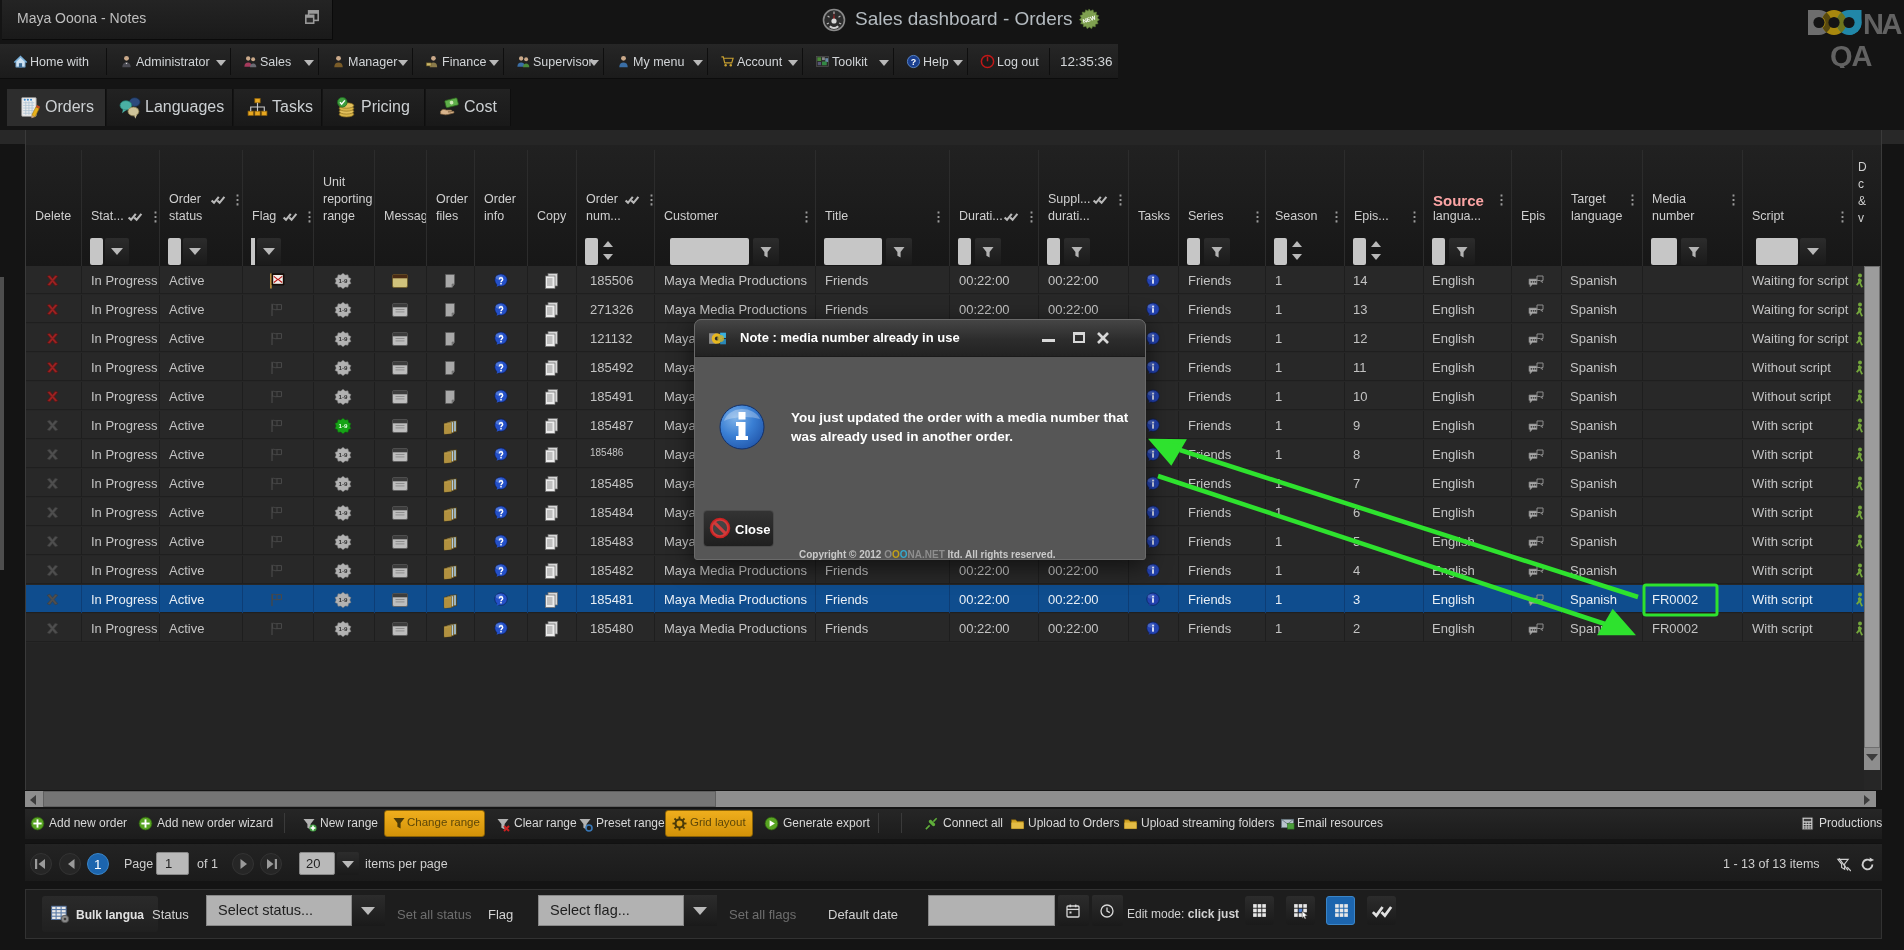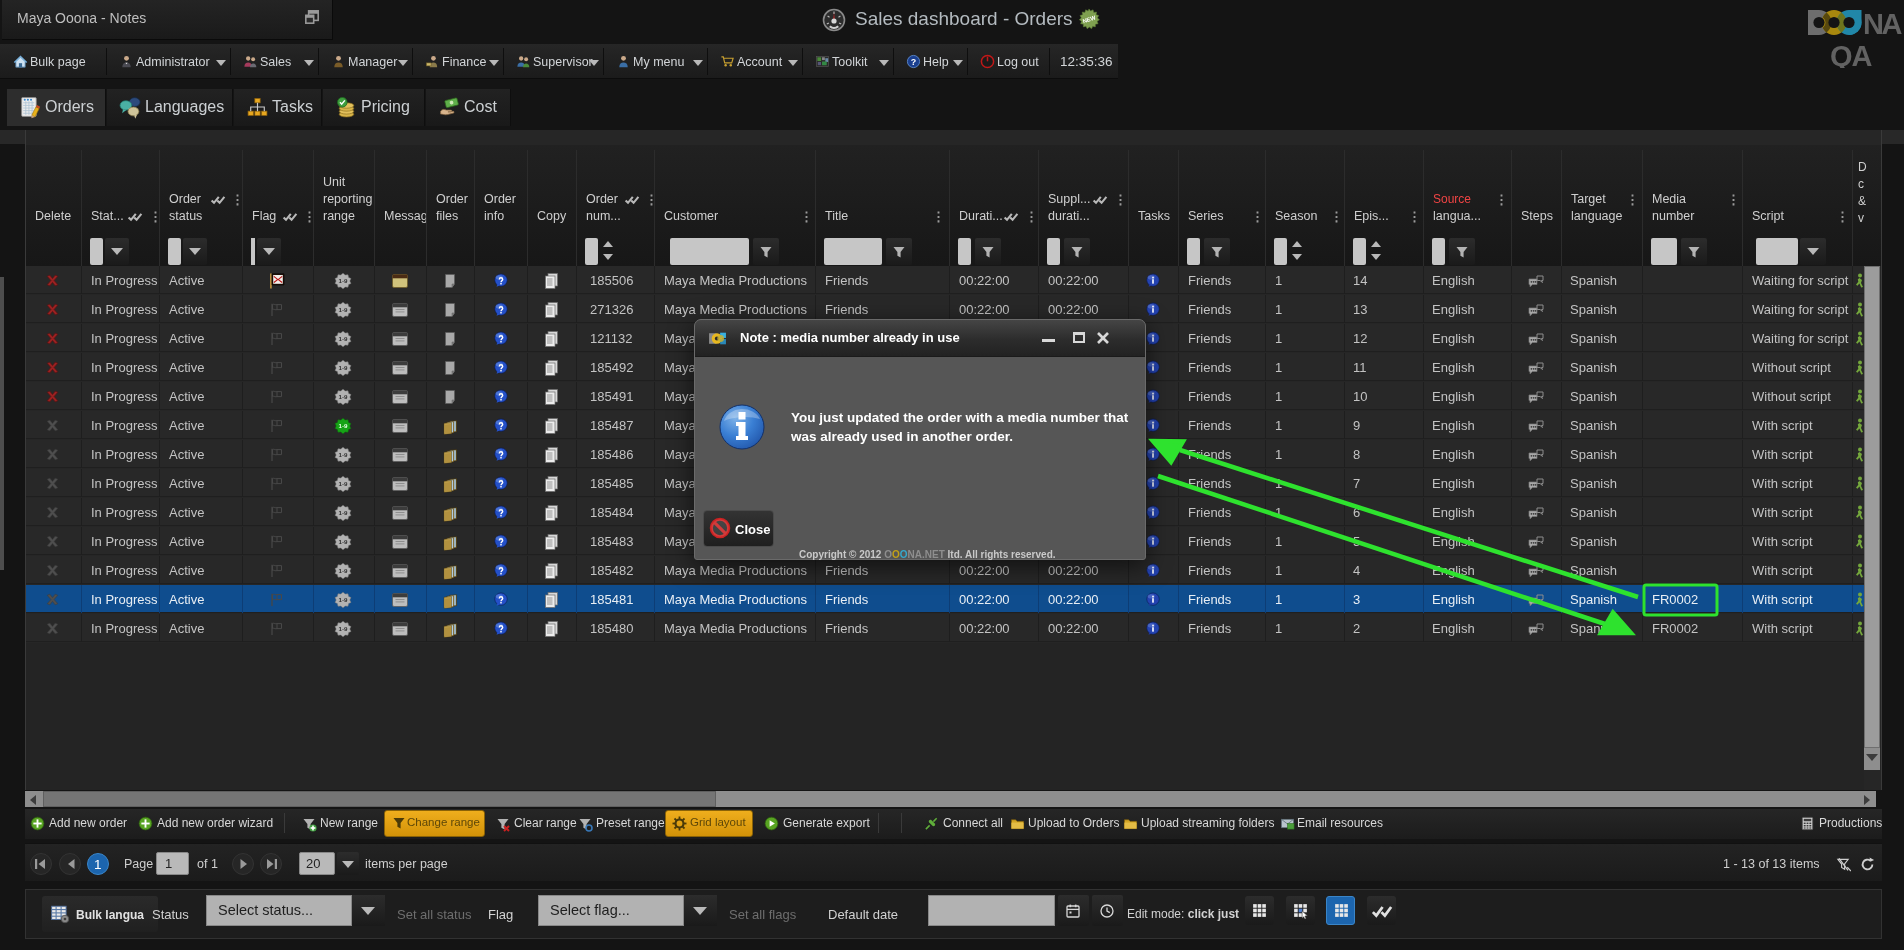--- a/index.html
+++ b/index.html
@@ -376,21 +376,21 @@
 <circle cx="34" cy="16.5" r="5.6" fill="#141414"></circle>
 <circle cx="49" cy="16.5" r="5.6" fill="#141414"></circle>
 <text x="63" y="28" font-size="29" font-weight="bold" fill="#626262" font-family="Liberation Sans" letter-spacing="-2.5">NA</text>
 <text x="30" y="60" font-size="29" font-weight="bold" fill="#626262" font-family="Liberation Sans" letter-spacing="-1">QA</text>
 </svg>
 
 <div class="abs" style="left:0;top:44px;width:1118px;height:35px;background:linear-gradient(#262626,#1b1b1b);border-bottom:1px solid #0c0c0c;"></div>
 <svg class="abs" style="left:13px;top:54px" width="15" height="15">
     <use href="#housei"></use>
   </svg>
-<div class="abs txt" style="left:30px;top:55px;font-size:12.5px;color:#d2d5d8;">Bulk page</div>
+<div class="abs txt" style="left:30px;top:55px;font-size:12.5px;color:#d2d5d8;">Home with</div>
 <div class="abs" style="left:106px;top:48px;width:1px;height:27px;background:#2e2e2e;border-left:1px solid #0e0e0e;"></div>
 <svg class="abs" style="left:119px;top:54px" width="15" height="15">
     <use href="#person1"></use>
   </svg>
 <div class="abs txt" style="left:136px;top:55px;font-size:12.5px;color:#d2d5d8;">Administrator</div>
 <div class="abs" style="left:216px;top:60px;width:0;height:0;border-left:5px solid transparent;border-right:5px solid transparent;border-top:6px solid #b9b9b9;"></div>
 <div class="abs" style="left:230px;top:48px;width:1px;height:27px;background:#2e2e2e;border-left:1px solid #0e0e0e;"></div>
 <svg class="abs" style="left:243px;top:54px" width="15" height="15">
     <use href="#person2"></use>
   </svg>
@@ -539,25 +539,25 @@
 <div class="abs" style="left:1265px;top:150px;width:1px;height:116px;background:#2c2c2c;"></div>
 <div class="abs" style="left:1188px;top:209px;width:77px;height:17px;overflow:hidden;font-size:12.5px;color:#cfcfcf;white-space:nowrap;">Series</div>
 <div class="abs txt" style="left:1251px;top:209px;font-size:13px;color:#9a9a9a;font-weight:bold;letter-spacing:0;">⋮</div>
 <div class="abs" style="left:1344px;top:150px;width:1px;height:116px;background:#2c2c2c;"></div>
 <div class="abs" style="left:1275px;top:209px;width:69px;height:17px;overflow:hidden;font-size:12.5px;color:#cfcfcf;white-space:nowrap;">Season</div>
 <div class="abs txt" style="left:1330px;top:209px;font-size:13px;color:#9a9a9a;font-weight:bold;letter-spacing:0;">⋮</div>
 <div class="abs" style="left:1423px;top:150px;width:1px;height:116px;background:#2c2c2c;"></div>
 <div class="abs" style="left:1354px;top:209px;width:69px;height:17px;overflow:hidden;font-size:12.5px;color:#cfcfcf;white-space:nowrap;">Epis...</div>
 <div class="abs txt" style="left:1408px;top:209px;font-size:13px;color:#9a9a9a;font-weight:bold;letter-spacing:0;">⋮</div>
 <div class="abs" style="left:1511px;top:150px;width:1px;height:116px;background:#2c2c2c;"></div>
-<div class="abs" style="left:1433px;top:192px;width:78px;height:17px;overflow:hidden;font-size:12px;color:#ef4444;white-space:nowrap;">Source</div>
+<div class="abs" style="left:1433px;top:192px;width:78px;height:17px;overflow:hidden;font-size:15px;color:#fca5a5;white-space:nowrap;font-weight:bold;">Source</div>
 <div class="abs" style="left:1433px;top:209px;width:78px;height:17px;overflow:hidden;font-size:12.5px;color:#cfcfcf;white-space:nowrap;">langua...</div>
 <div class="abs txt" style="left:1495px;top:192px;font-size:13px;color:#9a9a9a;font-weight:bold;letter-spacing:0;">⋮</div>
 <div class="abs" style="left:1561px;top:150px;width:1px;height:116px;background:#2c2c2c;"></div>
-<div class="abs" style="left:1521px;top:209px;width:40px;height:17px;overflow:hidden;font-size:12.5px;color:#cfcfcf;white-space:nowrap;">Steps</div>
+<div class="abs" style="left:1521px;top:209px;width:40px;height:17px;overflow:hidden;font-size:12.5px;color:#cfcfcf;white-space:nowrap;">Epis</div>
 <div class="abs" style="left:1642px;top:150px;width:1px;height:116px;background:#2c2c2c;"></div>
 <div class="abs" style="left:1571px;top:192px;width:71px;height:17px;overflow:hidden;font-size:12.5px;color:#cfcfcf;white-space:nowrap;">Target</div>
 <div class="abs" style="left:1571px;top:209px;width:71px;height:17px;overflow:hidden;font-size:12.5px;color:#cfcfcf;white-space:nowrap;">language</div>
 <div class="abs txt" style="left:1626px;top:192px;font-size:13px;color:#9a9a9a;font-weight:bold;letter-spacing:0;">⋮</div>
 <div class="abs" style="left:1742px;top:150px;width:1px;height:116px;background:#2c2c2c;"></div>
 <div class="abs" style="left:1652px;top:192px;width:90px;height:17px;overflow:hidden;font-size:12.5px;color:#cfcfcf;white-space:nowrap;">Media</div>
 <div class="abs" style="left:1652px;top:209px;width:90px;height:17px;overflow:hidden;font-size:12.5px;color:#cfcfcf;white-space:nowrap;">number</div>
 <div class="abs txt" style="left:1727px;top:192px;font-size:13px;color:#9a9a9a;font-weight:bold;letter-spacing:0;">⋮</div>
 <div class="abs" style="left:1852px;top:150px;width:1px;height:116px;background:#2c2c2c;"></div>
 <div class="abs" style="left:1752px;top:209px;width:100px;height:17px;overflow:hidden;font-size:12.5px;color:#cfcfcf;white-space:nowrap;">Script</div>
@@ -1064,21 +1064,21 @@
   </svg>
 <svg class="abs" style="left:441px;top:446px" width="18" height="18">
     <use href="#folders"></use>
   </svg>
 <svg class="abs" style="left:493px;top:447px" width="16" height="16">
     <use href="#qball"></use>
   </svg>
 <svg class="abs" style="left:542px;top:446px" width="18" height="18">
     <use href="#copyic"></use>
   </svg>
-<div class="abs txt" style="left:590px;top:447px;font-size:13px;color:#c3c3c3;">185486</div>
+<div class="abs txt" style="left:590px;top:447px;font-size:10px;color:#c3c3c3;">185486</div>
 <div class="abs txt" style="left:664px;top:447px;font-size:13px;color:#c3c3c3;">Maya Media Productions</div>
 <div class="abs txt" style="left:825px;top:447px;font-size:13px;color:#c3c3c3;">Friends</div>
 <div class="abs txt" style="left:959px;top:447px;font-size:13px;color:#c3c3c3;">00:22:00</div>
 <div class="abs txt" style="left:1048px;top:447px;font-size:13px;color:#c3c3c3;">00:22:00</div>
 <svg class="abs" style="left:1145px;top:447px" width="16" height="16">
     <use href="#iball"></use>
   </svg>
 <div class="abs txt" style="left:1188px;top:447px;font-size:13px;color:#c3c3c3;">Friends</div>
 <div class="abs txt" style="left:1275px;top:447px;font-size:13px;color:#c3c3c3;">1</div>
 <div class="abs txt" style="left:1353px;top:447px;font-size:13px;color:#c3c3c3;">8</div>

